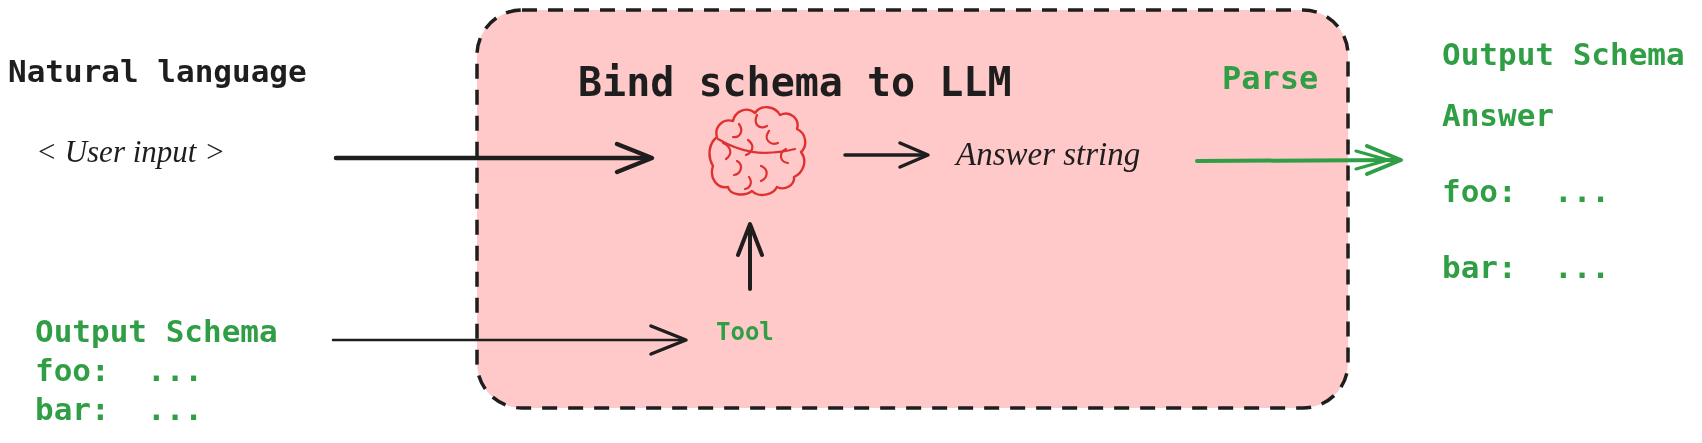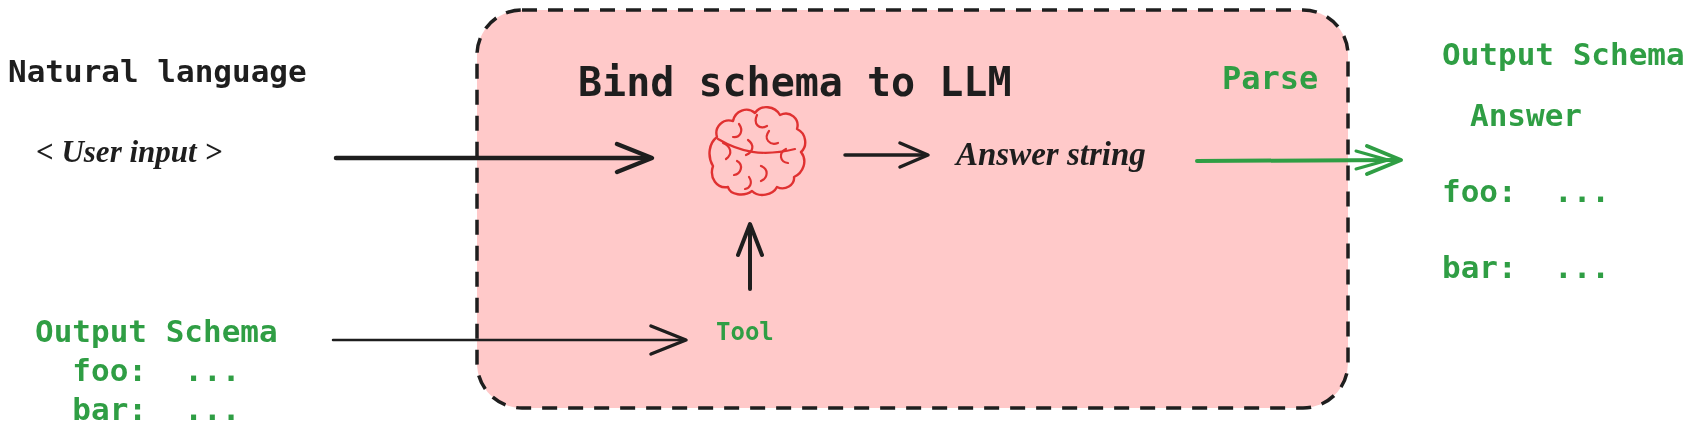--- a/index.html
+++ b/index.html
@@ -3,36 +3,35 @@
 <meta charset="utf-8">
 <style>
   html, body { margin: 0; padding: 0; background: #ffffff; }
   #canvas {
     position: relative;
     width: 1702px;
     height: 429px;
     background: #ffffff;
     overflow: hidden;
     font-family: "DejaVu Sans Mono", monospace;
-    text-align: center;
   }
   .abs { position: absolute; }
   .mono {
     font-family: "DejaVu Sans Mono", monospace;
     font-weight: bold;
     font-size: 31px;
     line-height: 1.0;
     color: var(--ink);
     white-space: pre;
   }
   .green-text { color: var(--green); }
   .hand {
     font-family: cursive;
     font-style: italic;
-    font-weight: 700;
+    font-weight: 400;
     font-size: 31px;
     color: var(--ink);
     white-space: pre;
   }
   .block { display: flex; flex-direction: column; }
   .lh39 > div { line-height: 39px; }
   .lh40 > div { line-height: 40px; }
   svg.overlay {
     position: absolute;
     left: 0; top: 0;

